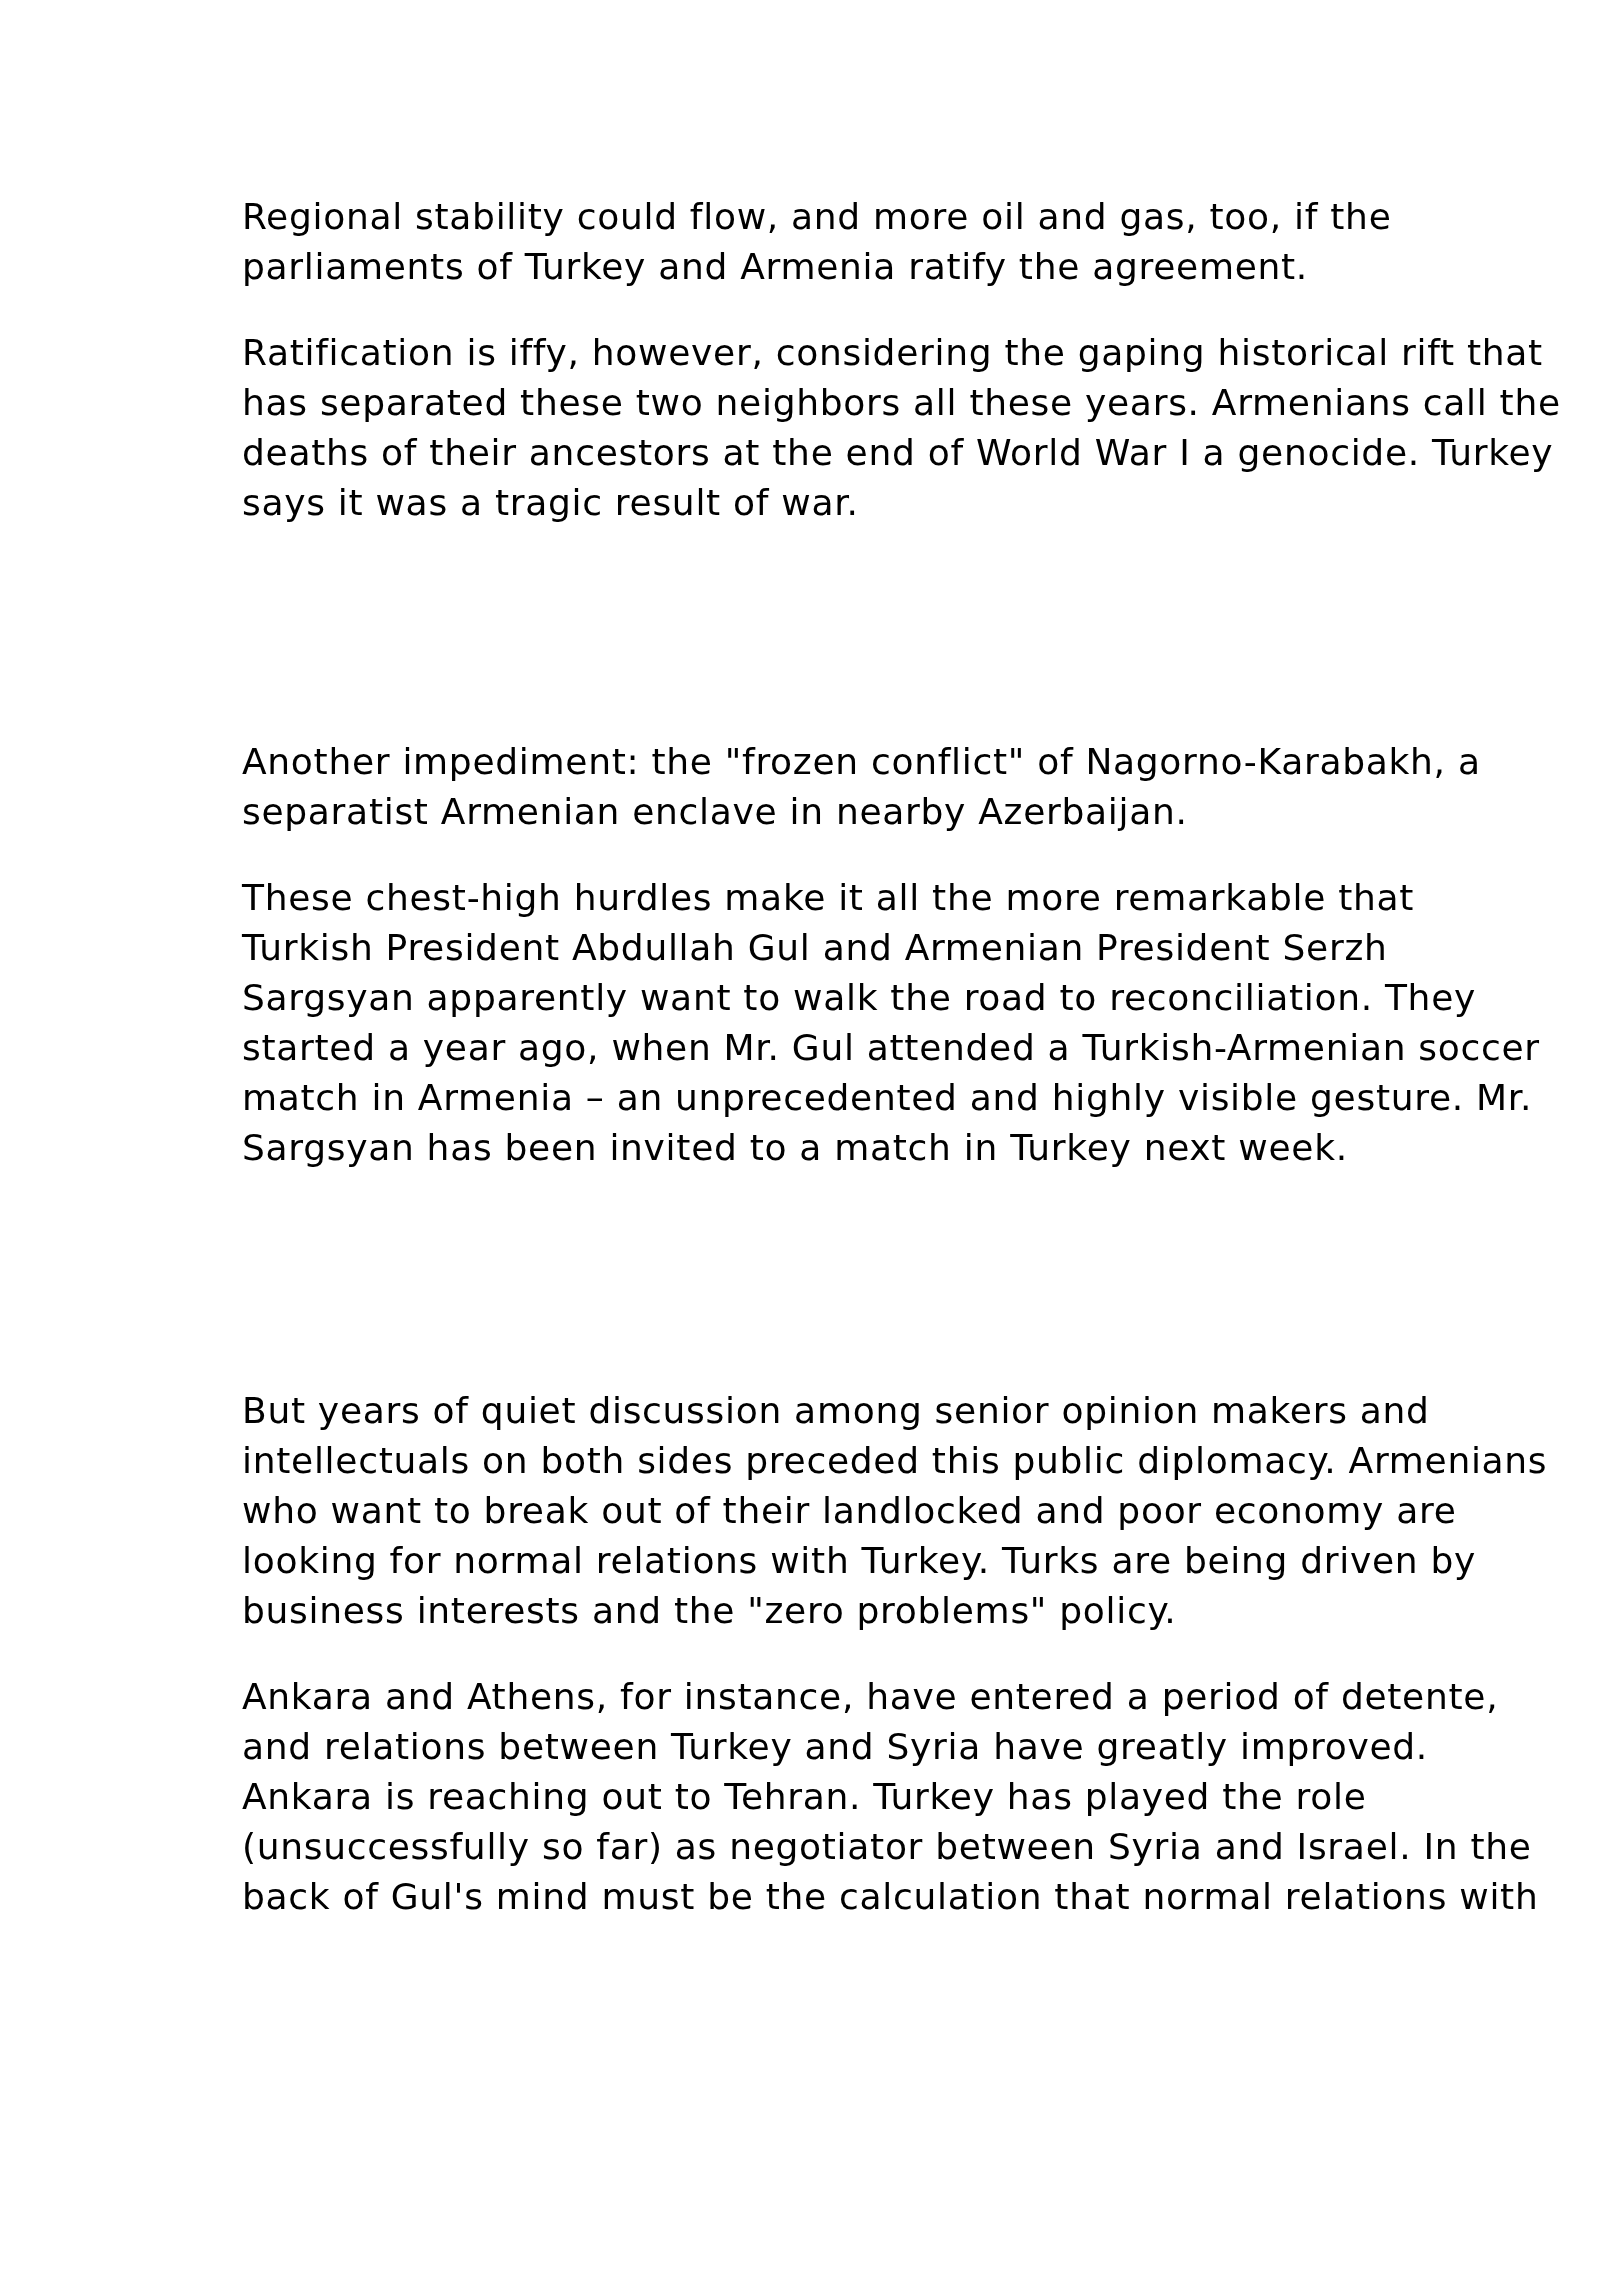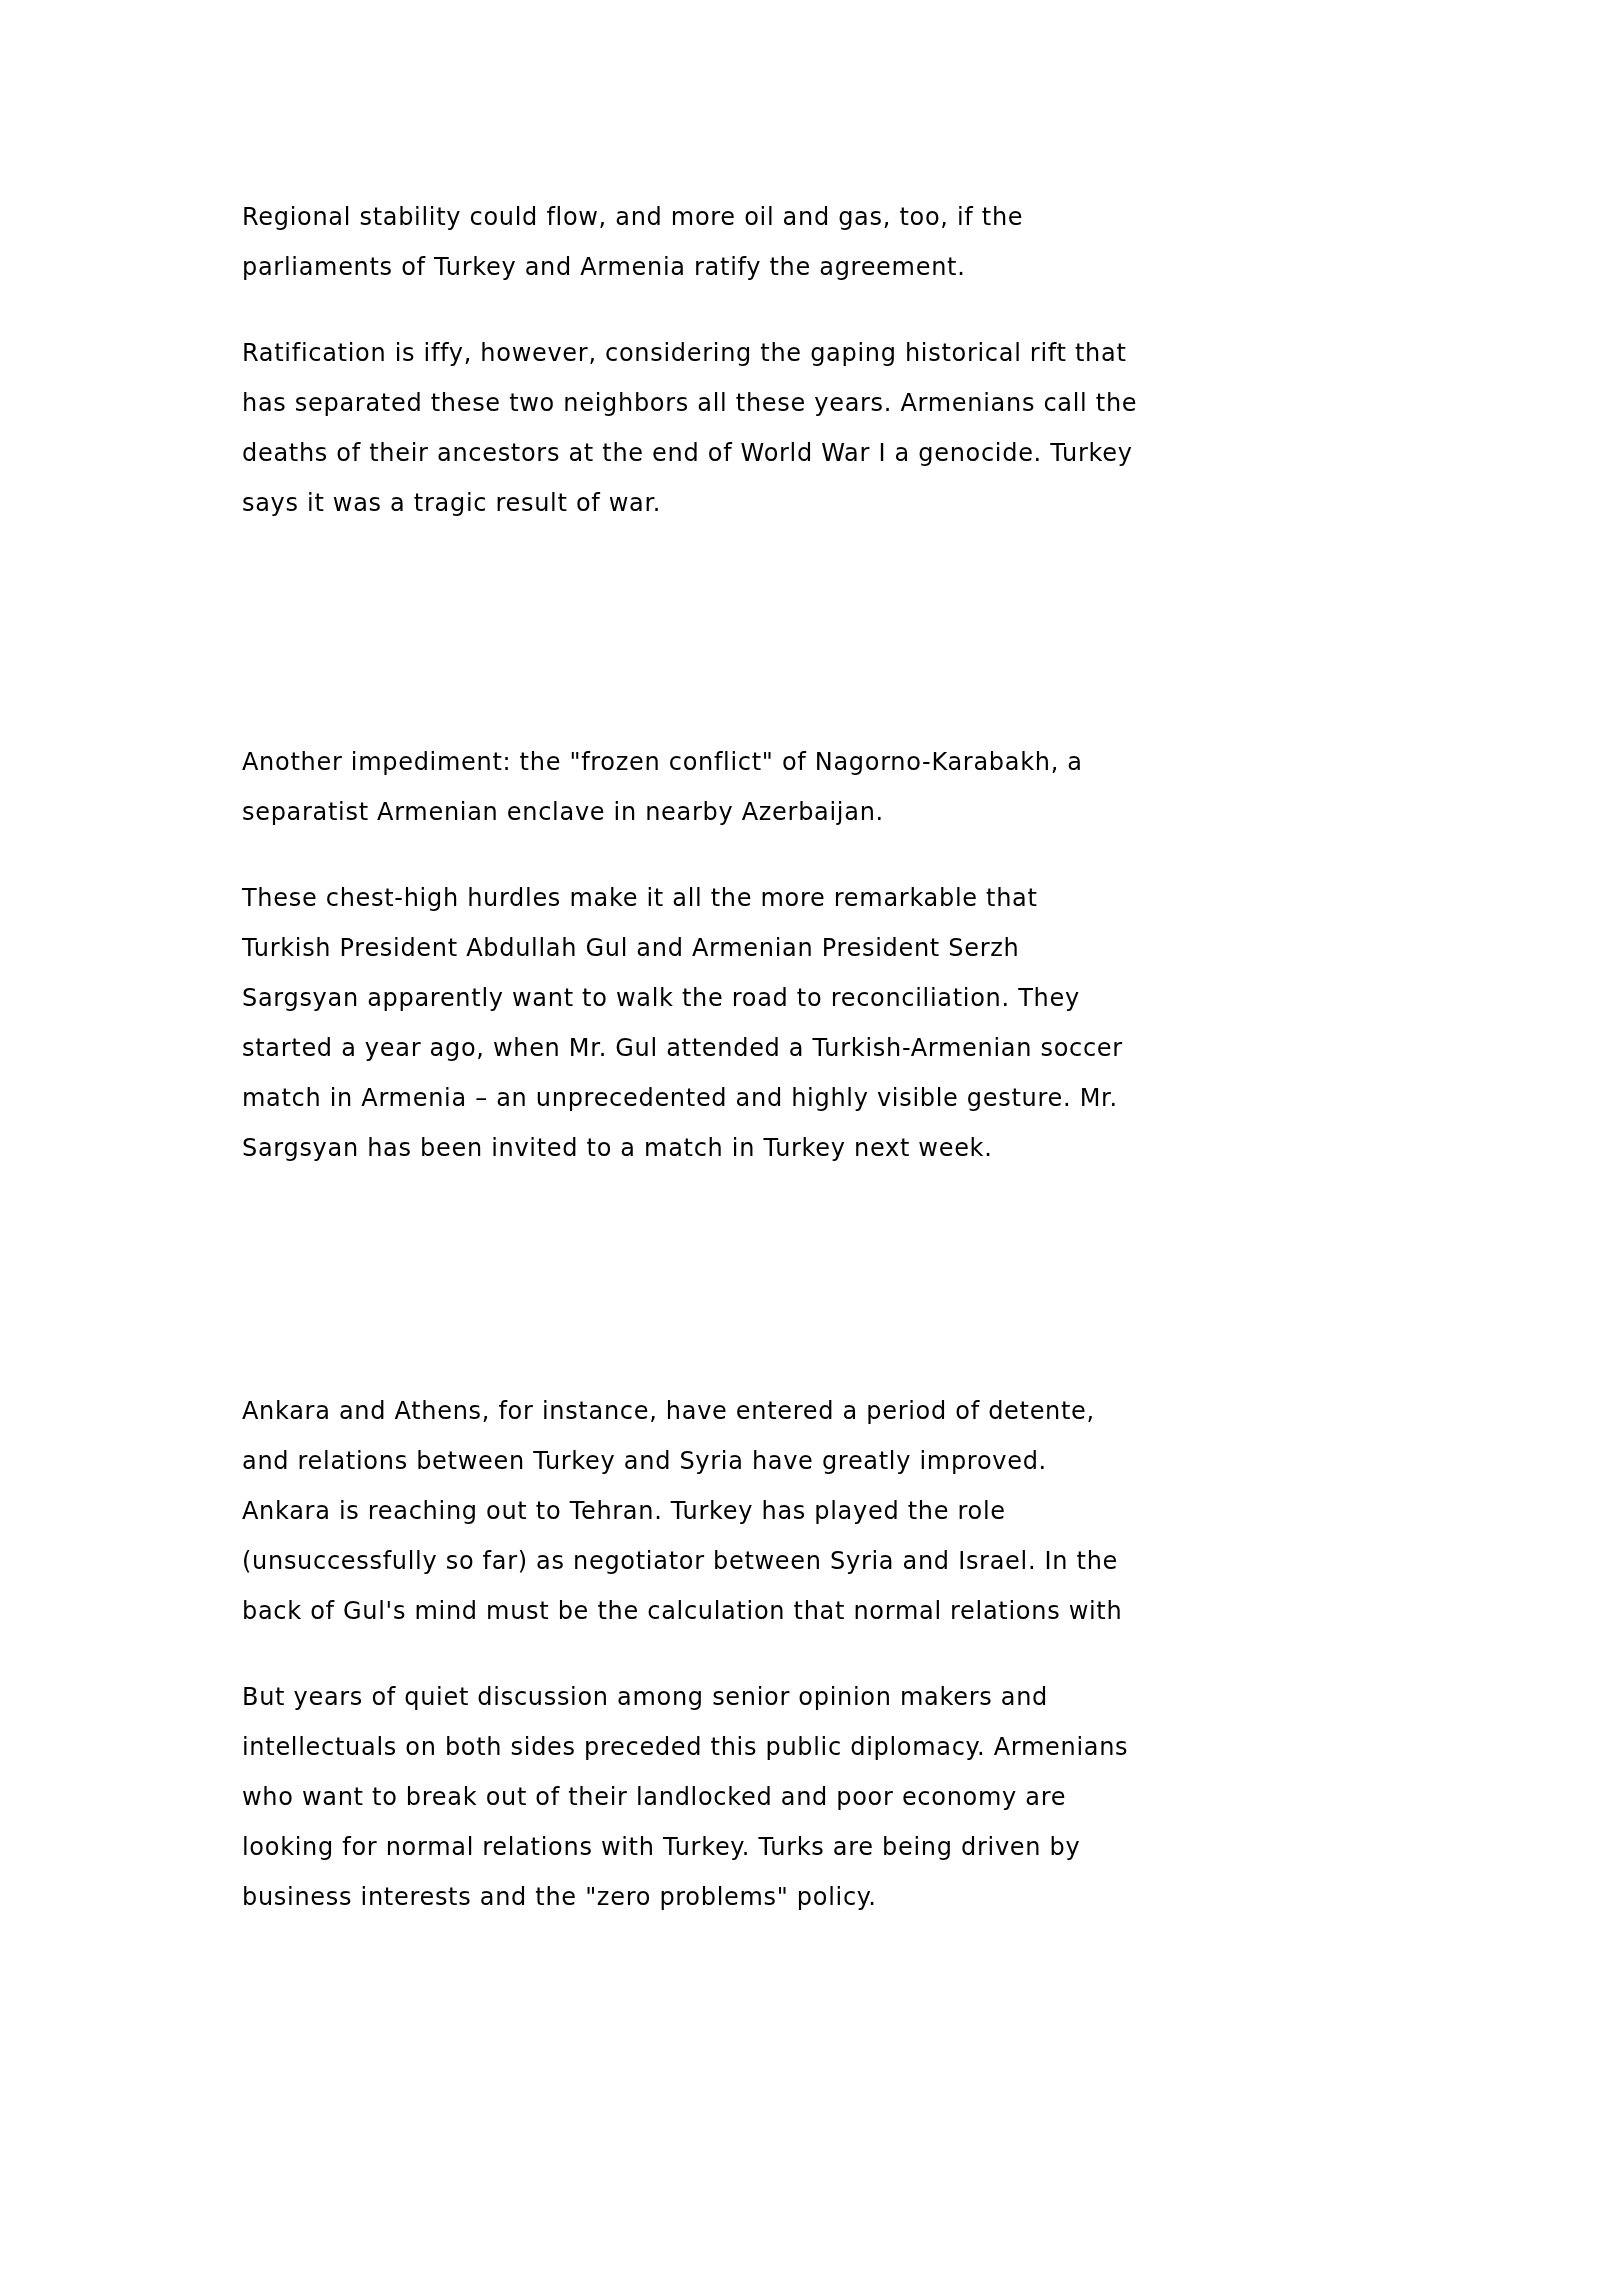--- a/index.html
+++ b/index.html
@@ -16,21 +16,21 @@
   .page {
     box-sizing: border-box;
     width: 1623px;
     height: 2295px;
     padding: 192px 222px 0 242px;
     background: #ffffff;
     overflow: hidden;
   }
   .para {
     margin: 0 0 36px 0;
-    font-size: 24px;
+    font-size: 36px;
     line-height: 50px;
     letter-spacing: 0.7px;
     color: #000000;
     white-space: pre; 
   }
   .spacer-1 { height: 173px; }
   .spacer-2 { height: 177px; }
 </style>
 </head>
 <body>
@@ -53,26 +53,26 @@
 
   <p class="para">These chest-high hurdles make it all the more remarkable that
 Turkish President Abdullah Gul and Armenian President Serzh
 Sargsyan apparently want to walk the road to reconciliation. They
 started a year ago, when Mr. Gul attended a Turkish-Armenian soccer
 match in Armenia – an unprecedented and highly visible gesture. Mr.
 Sargsyan has been invited to a match in Turkey next week.</p>
 
   <div class="spacer-2"></div>
 
+  <p class="para">But years of quiet discussion among senior opinion makers and
+intellectuals on both sides preceded this public diplomacy. Armenians
+who want to break out of their landlocked and poor economy are
+looking for normal relations with Turkey. Turks are being driven by
+business interests and the "zero problems" policy.</p>
+
   <p class="para">Ankara and Athens, for instance, have entered a period of detente,
 and relations between Turkey and Syria have greatly improved.
 Ankara is reaching out to Tehran. Turkey has played the role
 (unsuccessfully so far) as negotiator between Syria and Israel. In the
 back of Gul's mind must be the calculation that normal relations with</p>
 
-  <p class="para">But years of quiet discussion among senior opinion makers and
-intellectuals on both sides preceded this public diplomacy. Armenians
-who want to break out of their landlocked and poor economy are
-looking for normal relations with Turkey. Turks are being driven by
-business interests and the "zero problems" policy.</p>
-
 </main>
 
 
 </body></html>

